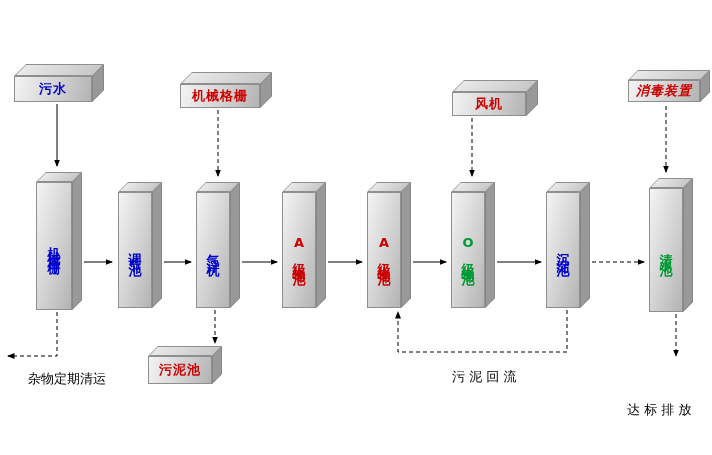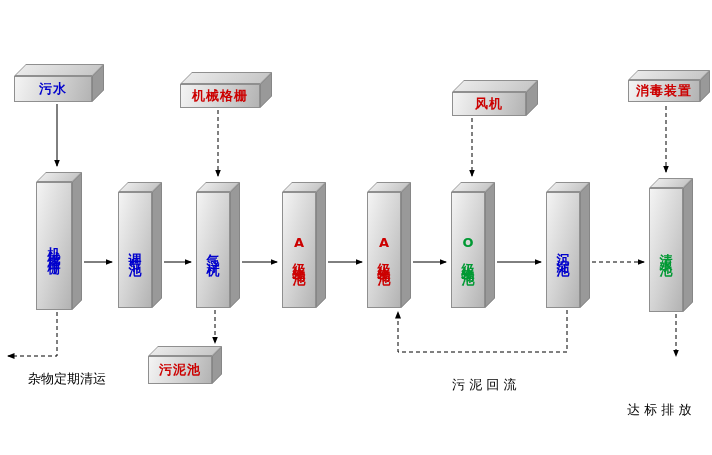--- a/index.html
+++ b/index.html
@@ -101,21 +101,21 @@
     <div class="sidef"></div>
     <div class="front">
       <span class="hlabel" style="color: rgb(204, 0, 0); font-family: Liberation Mono, monospace;">风机</span>
     </div>
   </div>
 
   <div class="b3" style="left:628px; top:70px; --w:72px; --h:22px; --d:10px">
     <div class="topf"></div>
     <div class="sidef"></div>
     <div class="front">
-      <span class="hlabel" style="color: rgb(204, 0, 0);">消毒装置</span>
+      <span class="hlabel" style="color: rgb(204, 0, 0); font-style: italic;">消毒装置</span>
     </div>
   </div>
 
   <div class="b3" style="left:36px; top:172px; --w:36px; --h:128px; --d:10px">
     <div class="topf"></div>
     <div class="sidef"></div>
     <div class="front">
       <span class="vlabel" style="color: rgb(0, 0, 204);">机械格栅</span>
     </div>
   </div>
@@ -179,16 +179,16 @@
   <div class="b3" style="left:148px; top:346px; --w:64px; --h:28px; --d:10px">
     <div class="topf"></div>
     <div class="sidef"></div>
     <div class="front">
       <span class="hlabel" style="color: rgb(204, 0, 0); font-family: Liberation Serif, serif;">污泥池</span>
     </div>
   </div>
 
 
   <div class="note" style="left:28px; top:370px;">杂物定期清运</div>
-  <div class="note" style="left:452px; top:376px;">污 泥 回 流</div>
+  <div class="note" style="left:452px; top:368px;">污 泥 回 流</div>
   <div class="note" style="left:627px; top:401px;">达 标 排 放</div>
 
 </div>
 
 </body></html>

